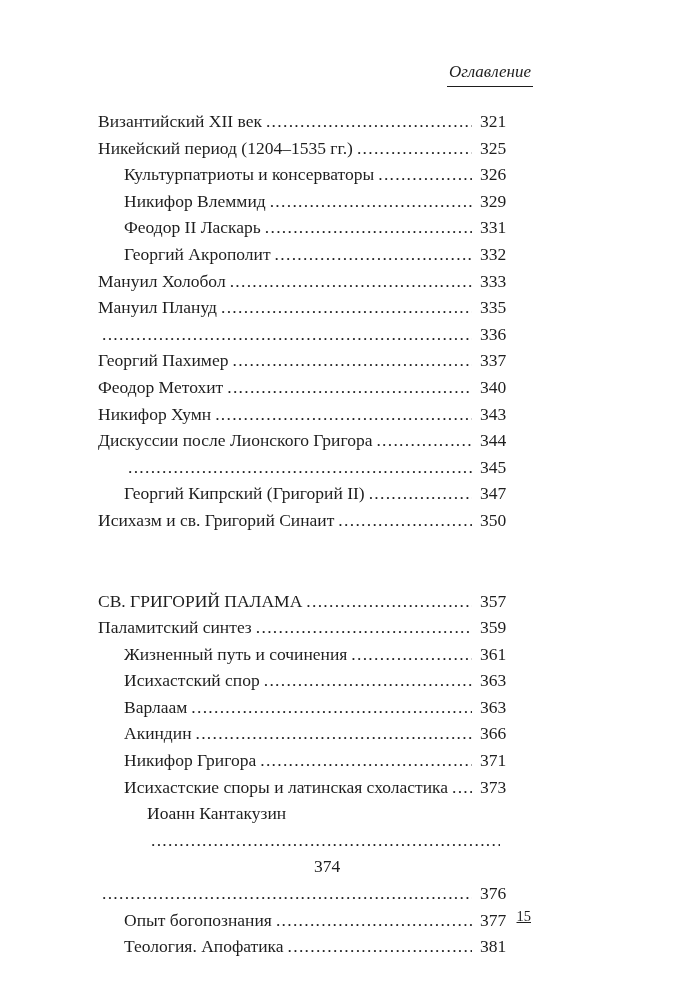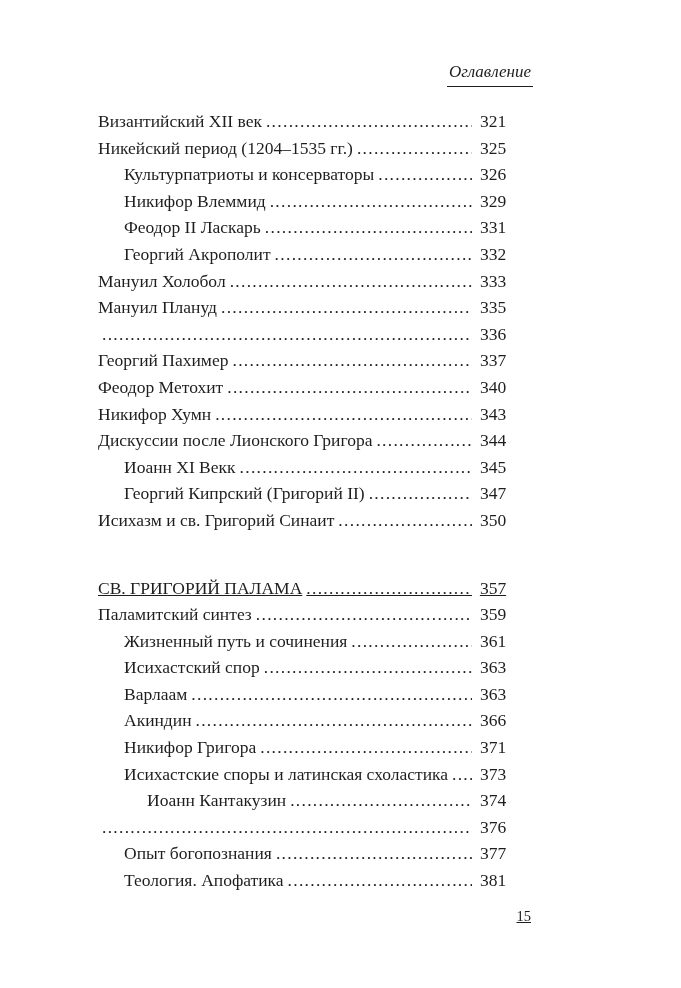--- a/index.html
+++ b/index.html
@@ -51,22 +51,22 @@
   .row .dots::after {
     content: "..........................................................................................................................................................................";
     letter-spacing: 1.3px;
   }
   .row .p {
     flex: 0 0 auto;
     min-width: 28px;
     text-align: center;
   }
   .lvl-1 { padding-left: 26px; }
-  .lvl-2 { padding-left: 49px; }
-  .gap-before { margin-top: 41px; text-decoration: underline; }
+  .lvl-2 { padding-left: 49px; flex-direction: column; }
+  .gap-before { margin-top: 54px; }
   .folio {
     position: absolute;
     top: 907px;
     right: 51px;
     font-size: 14.5px;
     line-height: 18px;
     text-decoration: underline;
   }
 </style>
 </head>
@@ -136,21 +136,20 @@
     <span class="t">Никифор Хумн</span>
     <span class="dots"></span>
     <span class="p">343</span>
   </div>
       <div class="row lvl-0">
     <span class="t">Дискуссии после Лионского Григора</span>
     <span class="dots"></span>
     <span class="p">344</span>
   </div>
       <div class="row lvl-1">
-    <span class="t">Иоанн XI Векк</span>
     <span class="dots"></span>
     <span class="p">345</span>
   </div>
       <div class="row lvl-1">
     <span class="t">Георгий Кипрский (Григорий II)</span>
     <span class="dots"></span>
     <span class="p">347</span>
   </div>
       <div class="row lvl-0">
     <span class="t">Исихазм и св. Григорий Синаит</span>

